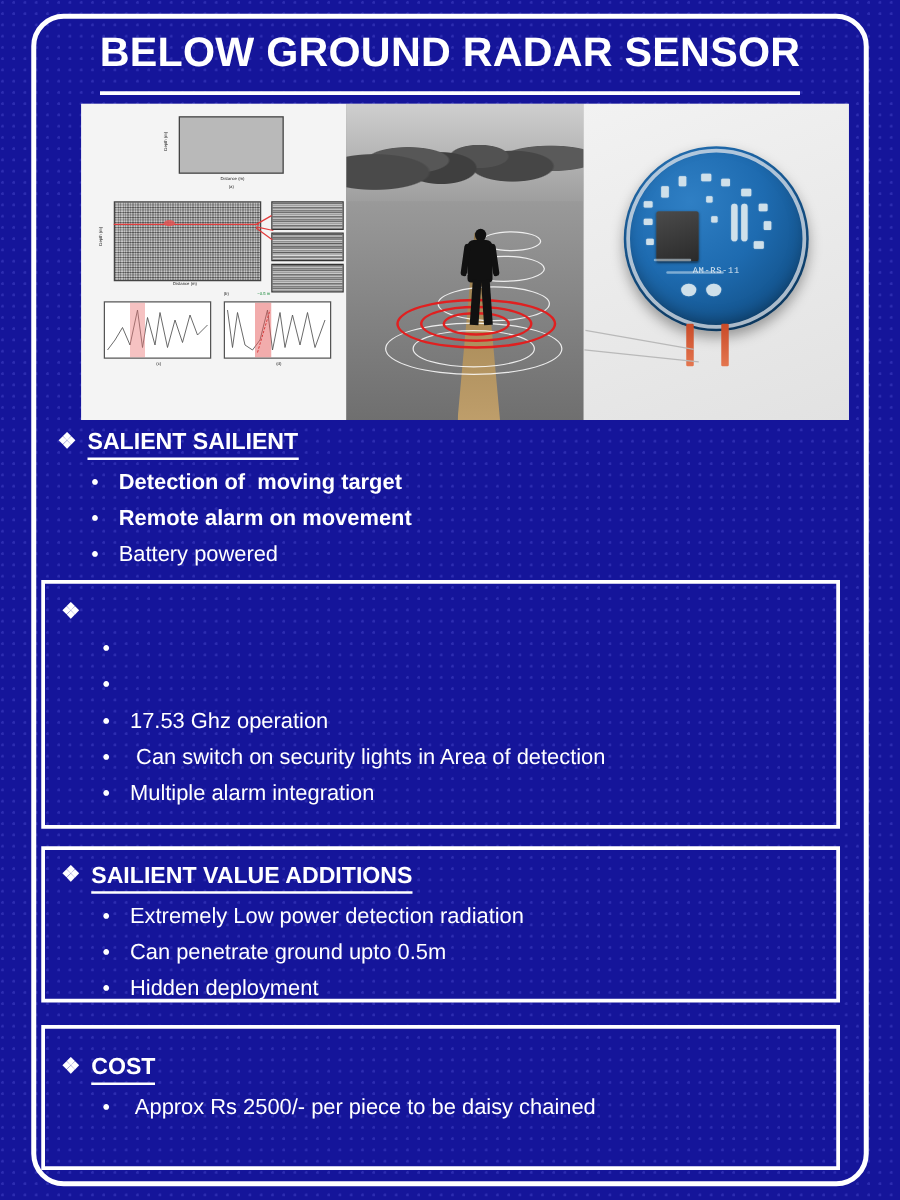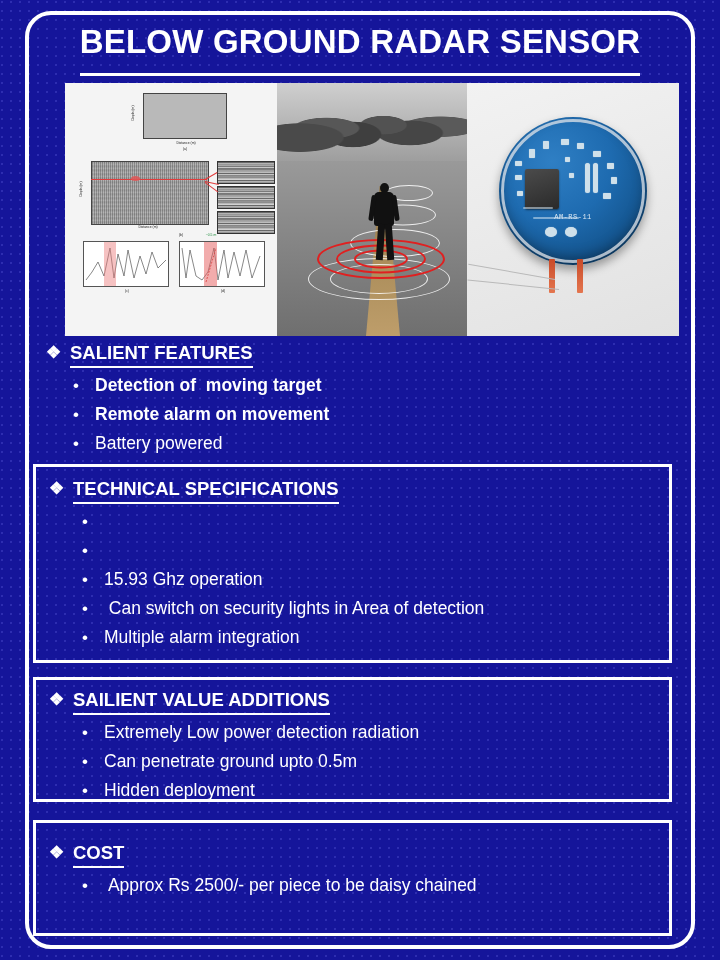--- a/index.html
+++ b/index.html
@@ -267,53 +267,52 @@
       <div class="pcb-lead" style="left:82px;top:176px;"></div>
       <div class="pcb-lead" style="left:110px;top:176px;"></div>
       <div class="pcb-wire" style="left:0px;top:196px;width:88px;transform:rotate(10deg);"></div>
       <div class="pcb-wire" style="left:0px;top:206px;width:92px;transform:rotate(6deg);"></div>
     </div>
   </div>
 
   <div class="section" id="sec-features">
     <div class="sec-head">
       <span class="dia">❖</span>
-      <span class="htxt">SALIENT FEATURES</span>
+      <span class="htxt">SALIENT SAILIENT</span>
     </div>
     <ul class="items">
       <li class="strong">
         <span class="dot">•</span>
         <span class="txt">Detection of  moving target</span>
       </li>
       <li class="strong">
         <span class="dot">•</span>
         <span class="txt">Remote alarm on movement</span>
       </li>
       <li>
         <span class="dot">•</span>
         <span class="txt">Battery powered</span>
       </li>
     </ul>
   </div>
 
   <div class="section boxed" id="sec-tech">
     <div class="sec-head">
       <span class="dia">❖</span>
-      <span class="htxt">TECHNICAL SPECIFICATIONS</span>
     </div>
     <ul class="items">
       <li>
         <span class="dot">•</span>
       </li>
       <li>
         <span class="dot">•</span>
       </li>
       <li>
         <span class="dot">•</span>
-        <span class="txt">15.93 Ghz operation</span>
+        <span class="txt">17.53 Ghz operation</span>
       </li>
       <li>
         <span class="dot">•</span>
         <span class="txt"> Can switch on security lights in Area of detection</span>
       </li>
       <li>
         <span class="dot">•</span>
         <span class="txt">Multiple alarm integration</span>
       </li>
     </ul>

